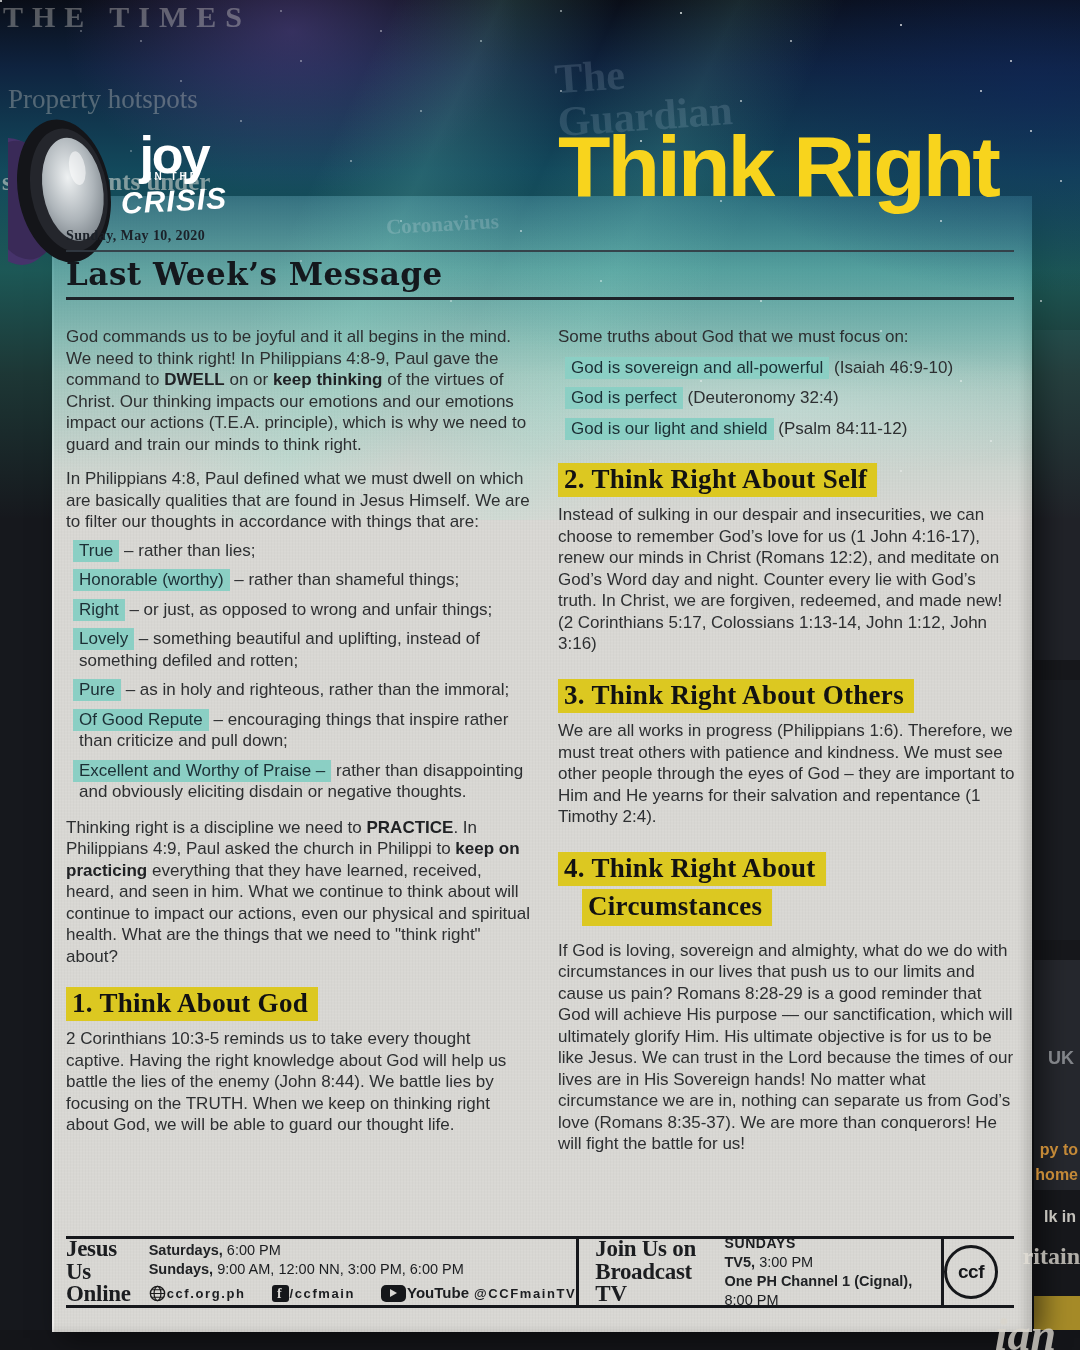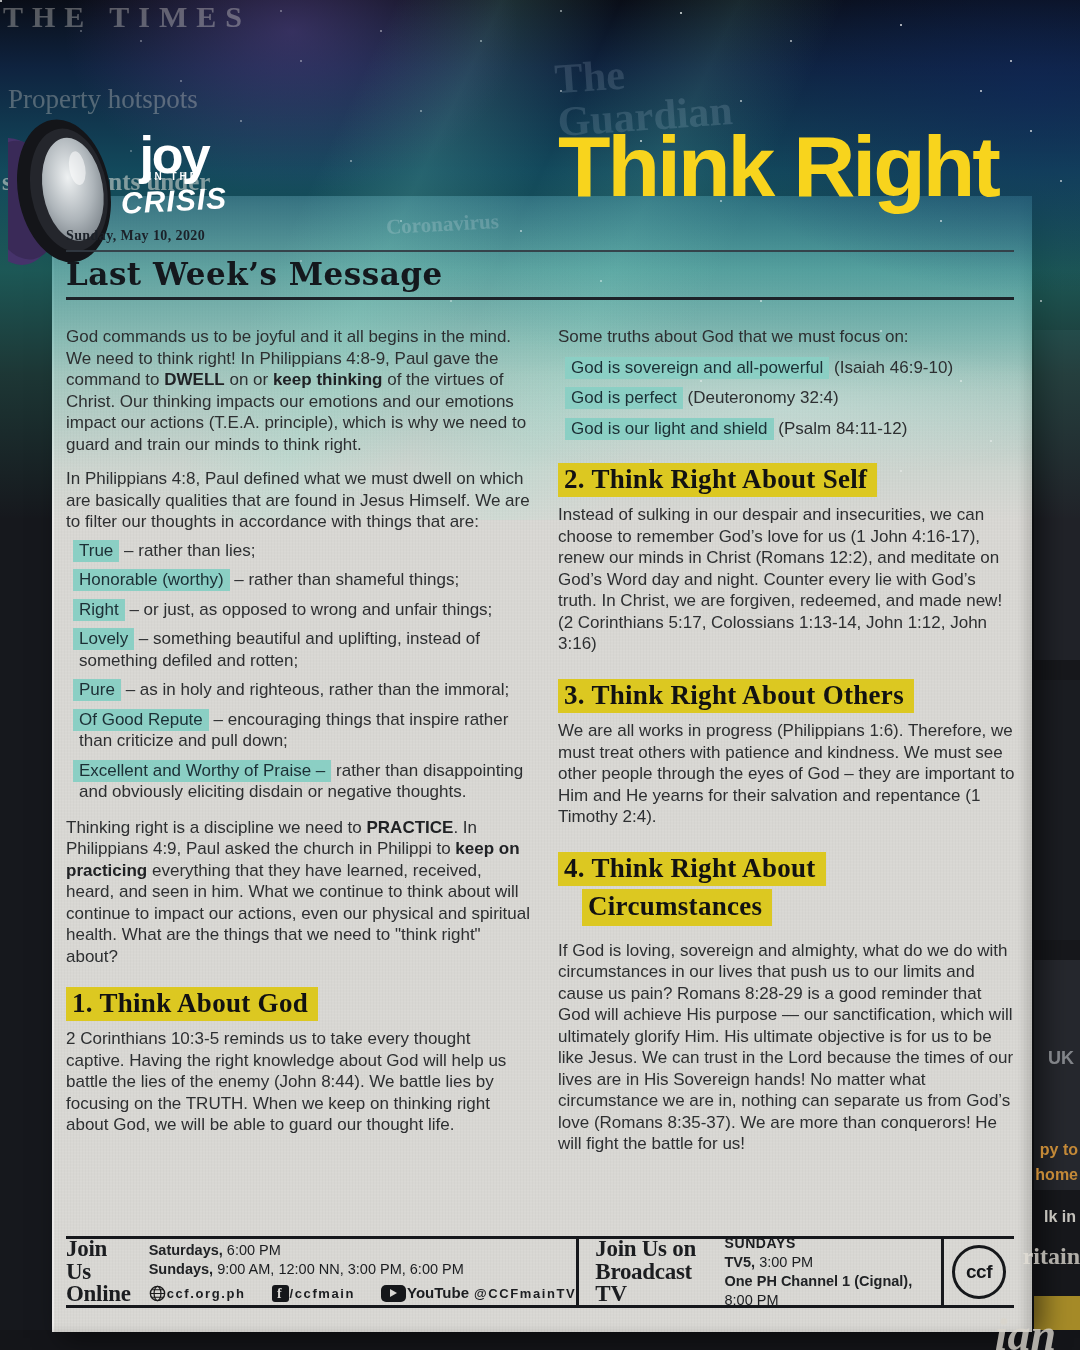--- a/index.html
+++ b/index.html
@@ -91,21 +91,21 @@
   .f-title{font-family:"Liberation Serif","DejaVu Serif",serif;font-weight:700;font-size:23px;line-height:.98;letter-spacing:-.3px;}
   .f-online{flex:0 0 468px;gap:18px;padding:2px 0;}
   .f-sched{font-size:14.5px;line-height:1.32;}
   .f-social{display:flex;align-items:center;gap:26px;margin-top:4px;font-weight:700;font-size:13px;letter-spacing:1.6px;}
   .f-soc-item{display:flex;align-items:center;gap:1px;}
   .f-div{width:3px;background:#16181c;}
   .f-tv{flex:1;gap:12px;padding-left:16px;}
   .f-tvtitle{font-family:"Liberation Serif","DejaVu Serif",serif;font-weight:700;font-size:23px;line-height:.98;letter-spacing:-.3px;}
   .f-tvsched{font-size:14.5px;line-height:1.32;}
   .f-tvhead{font-weight:700;font-size:14px;letter-spacing:.6px;}
-  .f-logo{flex:0 0 70px;justify-content:center;}
+  .f-logo{flex:0 0 70px;}
   .ccf{width:48px;height:48px;border:3.4px solid #15171a;border-radius:50%;display:flex;align-items:center;justify-content:center;font-weight:700;font-size:19px;letter-spacing:-.5px;color:#15171a;}
   .fb-ic{width:17px;height:17px;background:#15171a;color:#d8d7d3;border-radius:3px;font-weight:700;display:inline-flex;align-items:flex-end;justify-content:center;font-size:14px;line-height:1.05;font-family:"Liberation Serif",serif;}
   .yt-ic{width:25px;height:17px;background:#15171a;border-radius:5px;display:inline-flex;align-items:center;justify-content:center;}
   .yt-tri{width:0;height:0;border-left:7px solid #d8d7d3;border-top:4.5px solid transparent;border-bottom:4.5px solid transparent;}
   .yt-brand{font-size:15px;letter-spacing:0;margin-right:4px;}
 </style>
 </head>
 <body>
 
 <div class="canvas">
@@ -207,21 +207,21 @@
     <div class="h-sec">
       <span class="hl-y">4. Think Right About</span><br>
       <span class="hl-y hl-y2">Circumstances</span>
     </div>
     <p class="p" style="margin-top:14px">If God is loving, sovereign and almighty, what do we do with circumstances in our lives that push us to our limits and cause us pain? Romans 8:28-29 is a good reminder that God will achieve His purpose — our sanctification, which will ultimately glorify Him. His ultimate objective is for us to be like Jesus. We can trust in the Lord because the times of our lives are in His Sovereign hands! No matter what circumstance we are in, nothing can separate us from God’s love (Romans 8:35-37). We are more than conquerors! He will fight the battle for us!</p>
   </div>
 
   <div class="footer">
     <div class="f-cell f-online">
       <div class="f-title">
-        <div>Join Us</div>
+        <div>Jesus Us</div>
         <div>Online</div>
       </div>
       <div class="f-sched">
         <div><span class="b">Saturdays,</span><span> 6:00 PM</span></div>
         <div><span class="b">Sundays,</span><span> 9:00 AM, 12:00 NN, 3:00 PM, 6:00 PM</span></div>
         <div class="f-social">
           <span class="f-soc-item">
             <svg width="17" height="17" viewBox="0 0 20 20">
                 <circle cx="10" cy="10" r="8.4" fill="none" stroke="#1a1a1a" stroke-width="1.6"></circle>
                 <ellipse cx="10" cy="10" rx="4" ry="8.4" fill="none" stroke="#1a1a1a" stroke-width="1.4"></ellipse>

